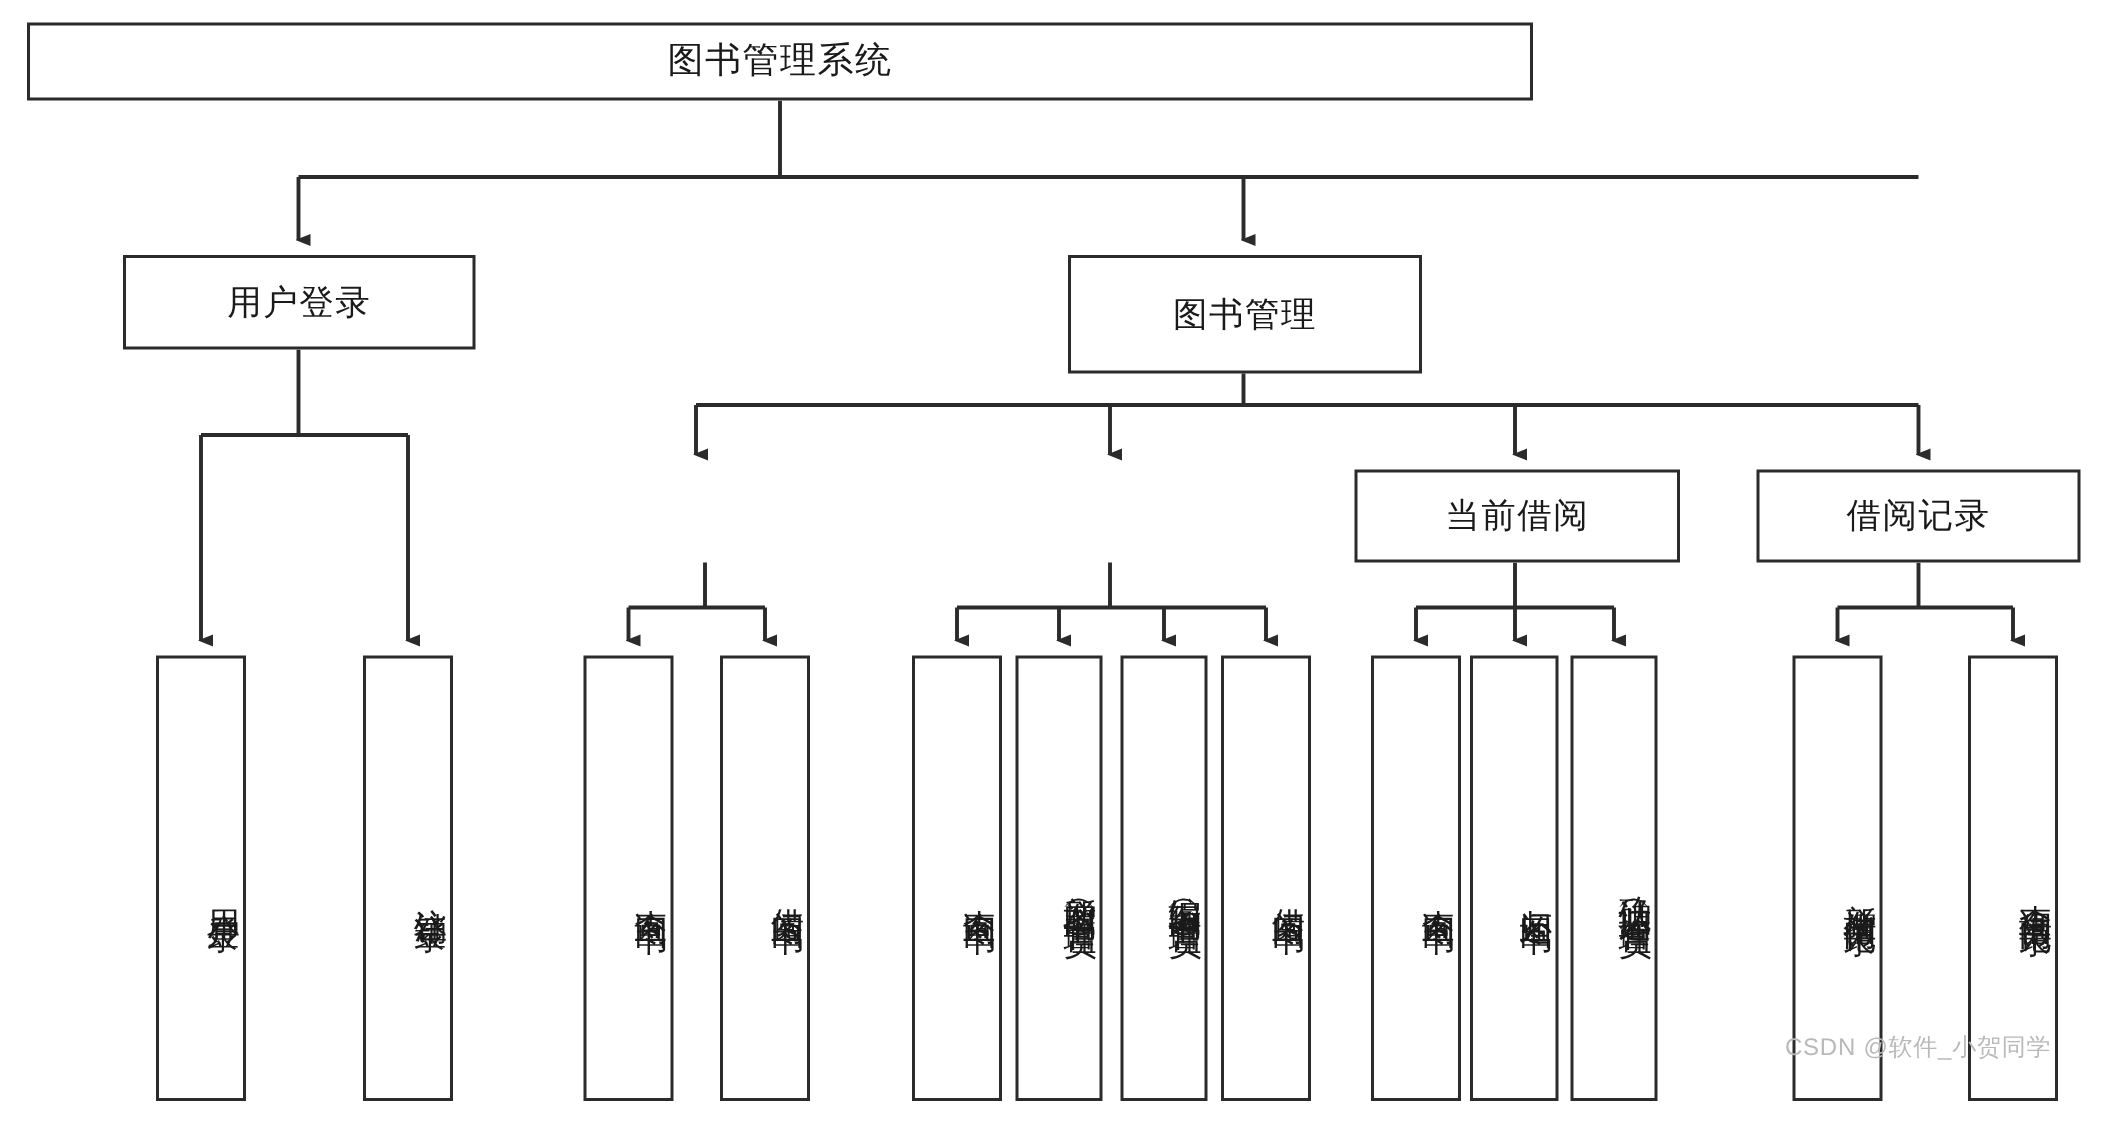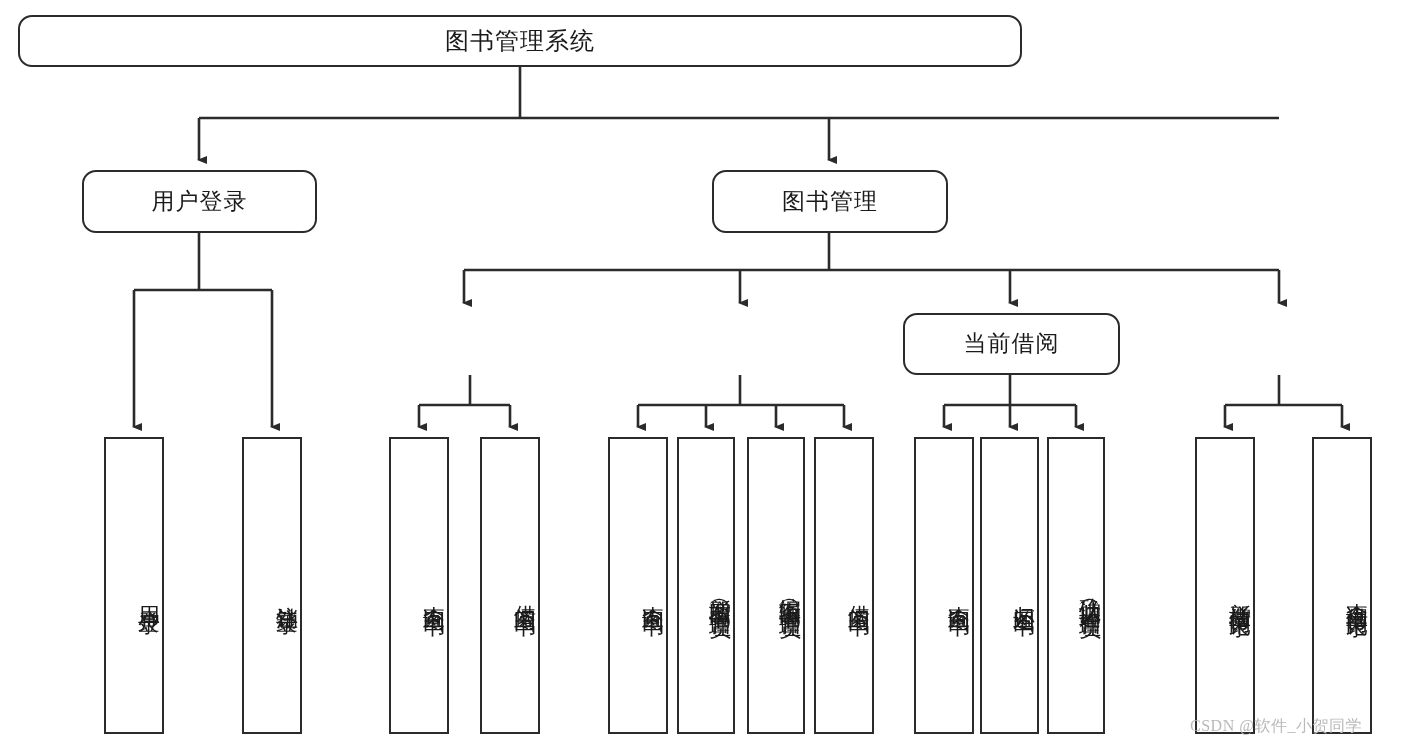--- a/index.html
+++ b/index.html
@@ -32,21 +32,20 @@
     color: #1a1a1a;
     display: flex;
     align-items: center;
     justify-content: center;
     text-align: center;
     letter-spacing: 1px;
   }
   .node.horiz {
     font-size: 23px;
     line-height: 1.1;
-    border-radius: 14px;
   }
   .node.vert {
     writing-mode: vertical-rl;
     text-orientation: upright;
     font-size: 22px;
     line-height: 1.15;
     letter-spacing: 3px;
     padding-top: 16px;
     align-items: flex-start;
     justify-content: center;
@@ -114,37 +113,38 @@
       <path d="M1279,375 L1279,405"></path>
       <path d="M1225,405 L1342,405"></path>
       <path d="M1225,405 L1225,427" marker-end="url(#arrow)"></path>
       <path d="M1342,405 L1342,427" marker-end="url(#arrow)"></path>
     </g>
   </svg>
 
   <div class="node horiz root" style="left:18px; top:15px; width:1004px; height:52px;">图书管理系统</div>
 
   <div class="node horiz" style="left:82px; top:170px; width:235px; height:63px;">用户登录</div>
-  <div class="node horiz" style="left:712px; top:170px; width:236px; height:63px;">图书管理</div>
+  <div class="node horiz" style="left:712px; top:170px; width:236px; height:79px;">图书管理</div>
 
   <div class="node horiz" style="left:903px; top:313px; width:217px; height:62px;text-align:center;">当前借阅</div>
+  <div class="node horiz" style="left:1171px; top:313px; width:216px; height:62px;">借阅记录</div>
 
   <div class="node vert" style="left:104px; top:437px; width:60px; height:297px;">用户登录</div>
   <div class="node vert" style="left:242px; top:437px; width:60px; height:297px;">注销登录</div>
 
   <div class="node vert" style="left:389px; top:437px; width:60px; height:297px;">查询图书</div>
   <div class="node vert" style="left:480px; top:437px; width:60px; height:297px;">借阅图书</div>
 
   <div class="node vert" style="left:608px; top:437px; width:60px; height:297px;">查询图书</div>
   <div class="node vert" style="left:677px; top:437px; width:58px; height:297px;">新增图书（管理员）</div>
   <div class="node vert" style="left:747px; top:437px; width:58px; height:297px;">编辑图书（管理员）</div>
   <div class="node vert" style="left:814px; top:437px; width:60px; height:297px;">借阅图书</div>
 
   <div class="node vert" style="left:914px; top:437px; width:60px; height:297px;">查询图书</div>
   <div class="node vert" style="left:980px; top:437px; width:59px; height:297px;">归还图书</div>
   <div class="node vert" style="left:1047px; top:437px; width:58px; height:297px;">确认归还（管理员）</div>
 
   <div class="node vert" style="left:1195px; top:437px; width:60px; height:297px;">新增借阅记录</div>
   <div class="node vert" style="left:1312px; top:437px; width:60px; height:297px;">查询借阅记录</div>
 
-  <div class="watermark" style="left:1190px; top:716px;font-family:Liberation Serif, serif;">CSDN @软件_小贺同学</div>
+  <div class="watermark" style="left:1190px; top:688px;">CSDN @软件_小贺同学</div>
 
 </div>
 
 </body></html>

